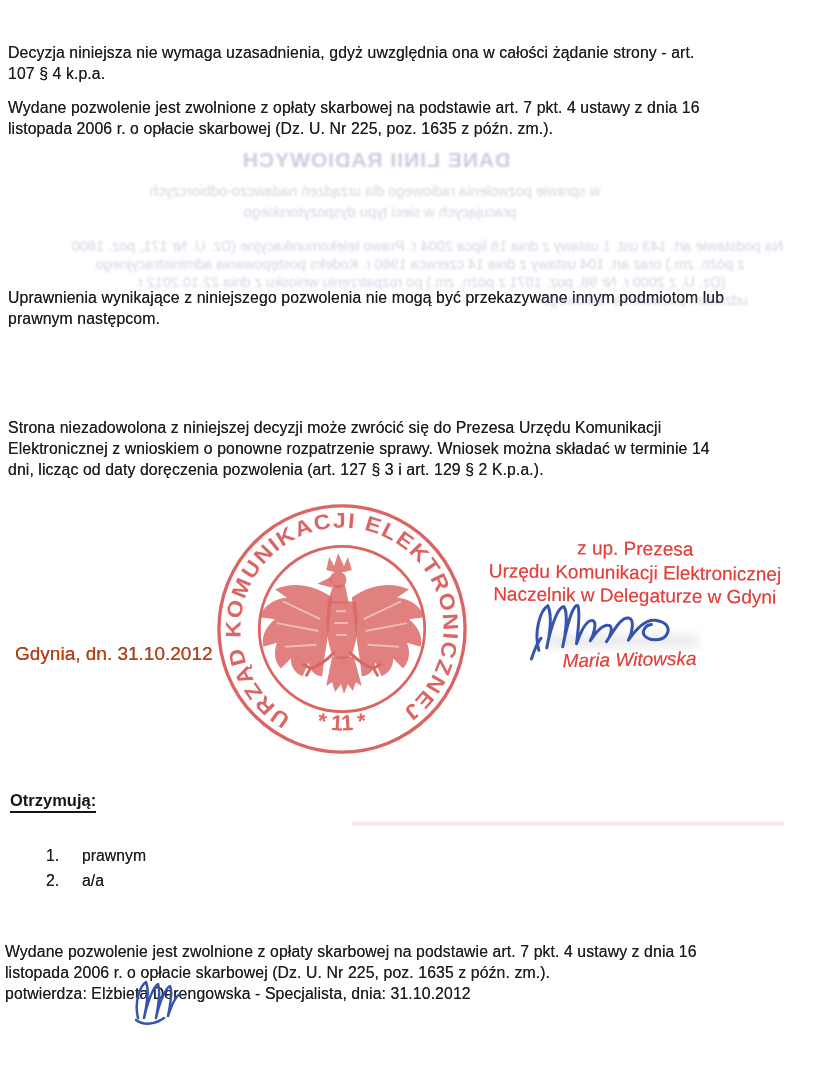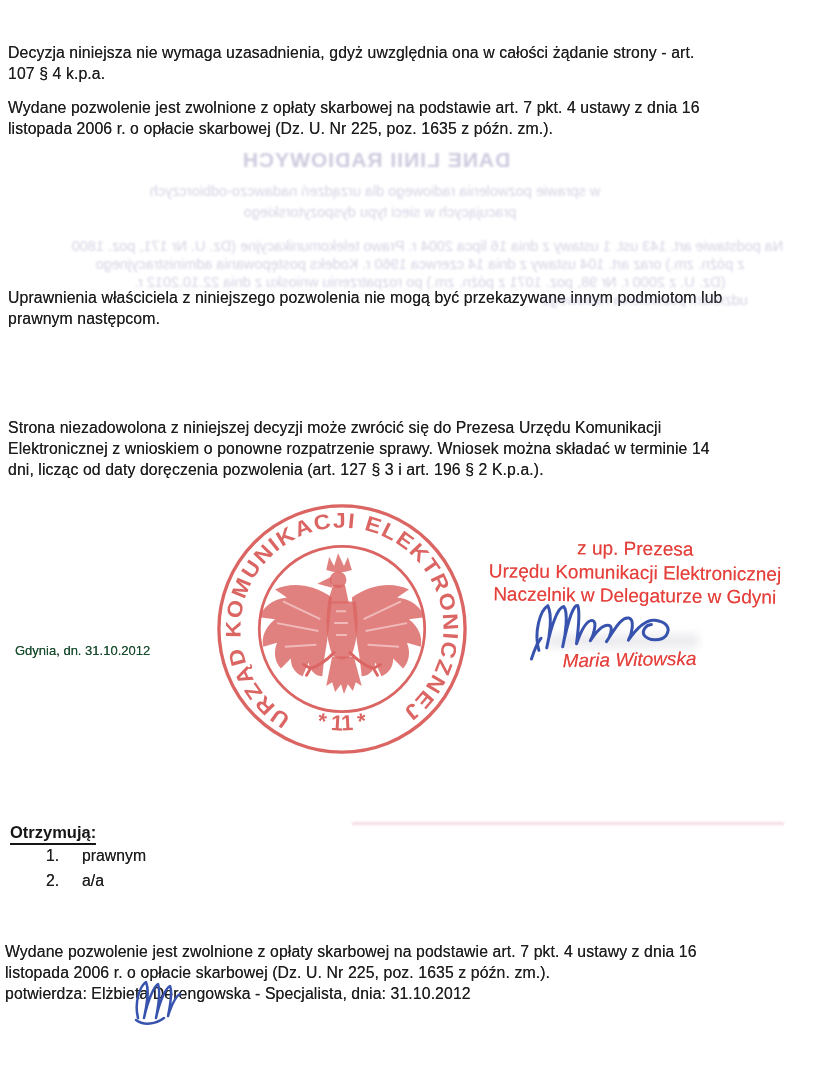--- a/index.html
+++ b/index.html
@@ -4,54 +4,54 @@
 <style>
   html,body{margin:0;padding:0;background:#ffffff;}
   .doc{position:relative;width:825px;height:1081px;background:#ffffff;overflow:hidden;
        font-family:"Liberation Sans",sans-serif;padding-left:32px;}
   .para{position:absolute;left:8px;width:805px;font-size:15.8px;line-height:21px;color:#1d1d1d;
         white-space:pre-line;letter-spacing:.1px;text-shadow:0 0 .4px rgba(25,25,25,.8);}
   .ghost{position:absolute;transform:scaleX(-1);filter:blur(1.25px);color:#9d95bd;
          text-align:center;white-space:nowrap;overflow:hidden;}
   .ghost-h{font-weight:bold;font-size:21px;opacity:.5;letter-spacing:1px;}
   .ghost-l{font-size:14.5px;opacity:.42;}
-  .dateline{position:absolute;left:15px;top:643px;font-size:13px;color:#14532d;
+  .dateline{position:absolute;left:15px;top:643px;font-size:19px;color:#c2410c;
             text-shadow:0 0 .4px rgba(25,25,25,.8);}
   .redblock{position:absolute;left:470px;top:537px;width:330px;text-align:center;
             color:#e5403b;font-size:19px;line-height:23.5px;transform:rotate(.7deg);
             text-shadow:0 0 .5px rgba(229,64,59,.65);}
   .signer{position:absolute;left:552px;top:649px;width:155px;text-align:center;
           font-style:italic;font-size:19px;color:#e5403b;transform:rotate(-1deg);
           text-shadow:0 0 .5px rgba(229,64,59,.65);}
   .recip-h{position:absolute;left:10px;top:791px;font-size:16.5px;font-weight:bold;color:#161616;}
-  .recip-h span{display:inline-block;border-bottom:2.5px solid #161616;padding-bottom:1px;margin-top:32px;}
+  .recip-h span{display:inline-block;border-bottom:2.5px solid #161616;padding-bottom:1px;}
   .recip-row{position:absolute;font-size:15.8px;color:#1d1d1d;text-shadow:0 0 .4px rgba(25,25,25,.8);}
   .recip-no{position:absolute;left:14px;}
   .recip-label{position:absolute;left:50px;}
   .smudge{position:absolute;left:548px;top:634px;width:150px;height:14px;
           background:rgba(170,170,185,.22);filter:blur(4px);}
   .pinkline{position:absolute;left:352px;top:822px;width:432px;height:3px;
             background:rgba(226,130,165,.28);filter:blur(1px);}
   svg{position:absolute;overflow:visible;}
   .stamp-text{font-family:"Liberation Sans",sans-serif;font-weight:bold;fill:#d6504e;}
 </style>
 </head>
 <body>
 
 <div class="doc">
 
   <div class="para" style="top:42px">Decyzja niniejsza nie wymaga uzasadnienia, gdyż uwzględnia ona w całości żądanie strony - art.
 107 § 4 k.p.a.</div>
   <div class="para" style="top:97px">Wydane pozwolenie jest zwolnione z opłaty skarbowej na podstawie art. 7 pkt. 4 ustawy z dnia 16
 listopada 2006 r. o opłacie skarbowej (Dz. U. Nr 225, poz. 1635 z późn. zm.).</div>
-  <div class="para" style="top:287px">Uprawnienia właściciela z niniejszego pozwolenia nie mogą być przekazywane innym podmiotom lub
+  <div class="para" style="top:287px">Uprawnienia wynikające z niniejszego pozwolenia nie mogą być przekazywane innym podmiotom lub
 prawnym następcom.</div>
   <div class="para" style="top:417px">Strona niezadowolona z niniejszej decyzji może zwrócić się do Prezesa Urzędu Komunikacji
 Elektronicznej z wnioskiem o ponowne rozpatrzenie sprawy. Wniosek można składać w terminie 14
-dni, licząc od daty doręczenia pozwolenia (art. 127 § 3 i art. 196 § 2 K.p.a.).</div>
+dni, licząc od daty doręczenia pozwolenia (art. 127 § 3 i art. 129 § 2 K.p.a.).</div>
 
   <div class="ghost ghost-h" style="left:226px;top:148px;width:300px">DANE LINII RADIOWYCH</div>
   <div class="ghost ghost-l" style="left:105px;top:183px;width:540px">w sprawie pozwolenia radiowego dla urządzeń nadawczo-odbiorczych</div>
   <div class="ghost ghost-l" style="left:190px;top:204px;width:380px">pracujących w sieci typu dyspozytorskiego</div>
   <div class="ghost ghost-l" style="left:55px;top:238px;width:745px">Na podstawie art. 143 ust. 1 ustawy z dnia 16 lipca 2004 r. Prawo telekomunikacyjne (Dz. U. Nr 171, poz. 1800</div>
   <div class="ghost ghost-l" style="left:30px;top:256px;width:780px">z późn. zm.) oraz art. 104 ustawy z dnia 14 czerwca 1960 r. Kodeks postępowania administracyjnego</div>
   <div class="ghost ghost-l" style="left:45px;top:274px;width:770px">(Dz. U. z 2000 r. Nr 98, poz. 1071 z późn. zm.) po rozpatrzeniu wniosku z dnia 22.10.2012 r.</div>
   <div class="ghost ghost-l" style="left:480px;top:292px;width:330px">udzielam pozwolenia radiowego</div>
 
   <div class="dateline">Gdynia, dn. 31.10.2012</div>

